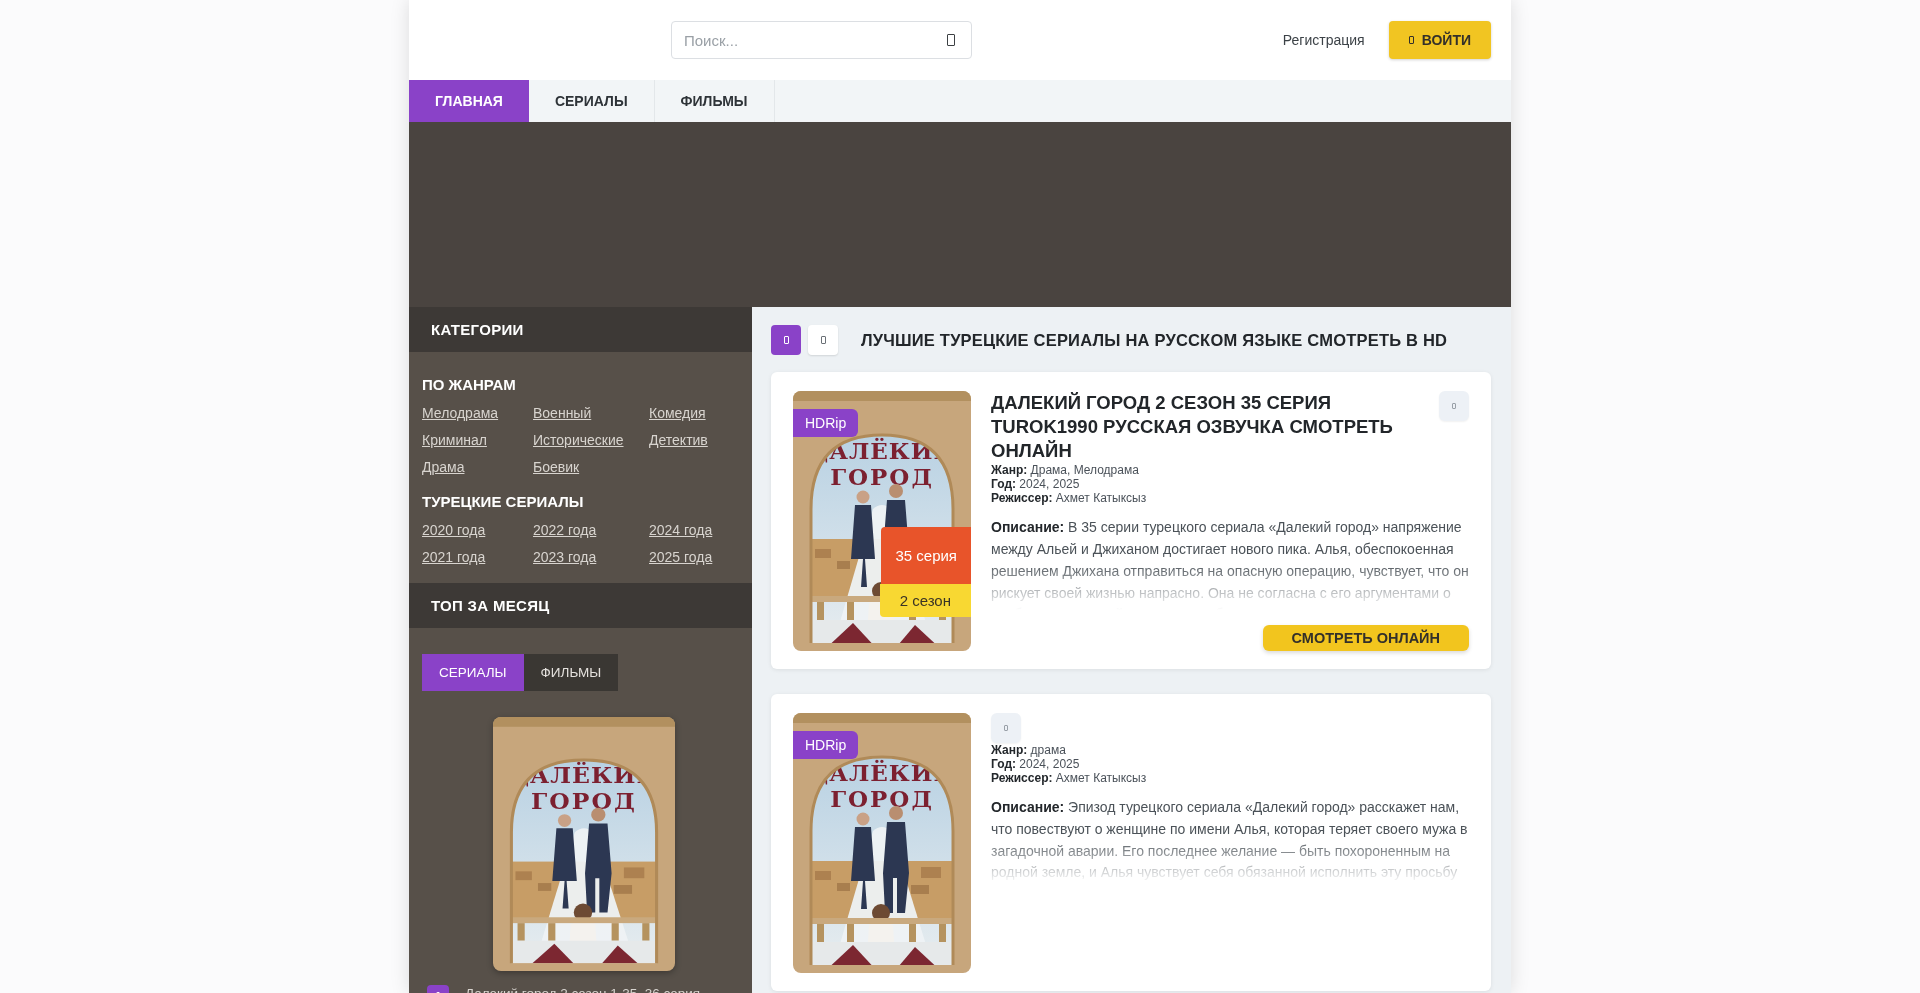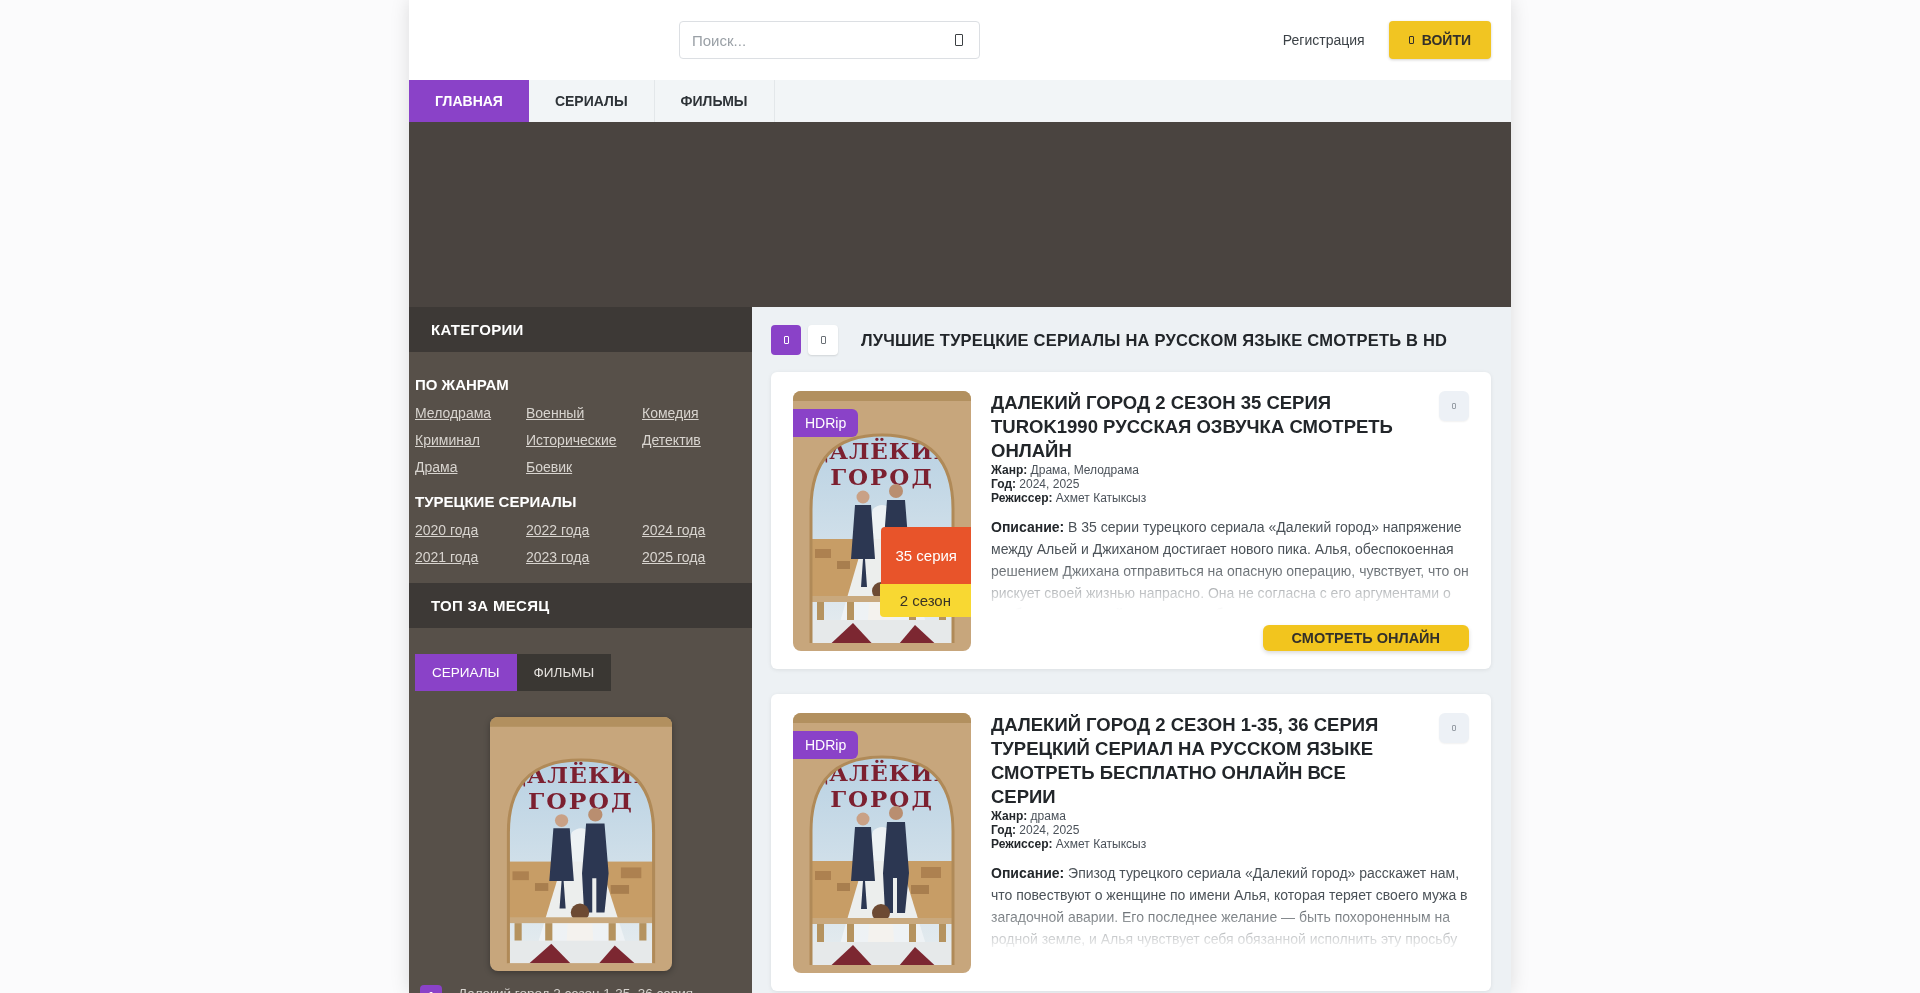--- a/index.html
+++ b/index.html
@@ -3,21 +3,21 @@
 <meta charset="utf-8">
 <style>
   * { margin:0; padding:0; box-sizing:border-box; }
   html,body { width:1920px; height:993px; overflow:hidden; background:#fbfbfc;
     font-family:"Liberation Sans", sans-serif; }
   .page { width:1102px; height:993px; margin:0 auto; background:#fff;
     box-shadow:0 0 18px rgba(0,0,0,.13); display:flex; flex-direction:column; }
 
   
   .site-header { height:80px; background:#fff; position:relative; flex:0 0 auto; }
-  .search-wrap { position:absolute; left:270px; top:21px; width:301px; height:38px;
+  .search-wrap { position:absolute; left:262px; top:21px; width:301px; height:38px;
     border:1px solid #dcdfe3; border-radius:4px; background:#fff; display:flex; align-items:center; }
   .search-input { flex:1; border:none; outline:none; font-size:15px; color:#444;
     padding:0 12px; background:transparent; font-family:"Liberation Sans",sans-serif; }
   .search-input::placeholder { color:#9aa0a6; }
   .search-btn { width:40px; height:36px; border:none; background:transparent; cursor:pointer;
     color:#3c4043; display:flex; align-items:center; justify-content:center; }
   .auth { position:absolute; right:20px; top:0; height:80px; display:flex; align-items:center; gap:24px; }
   .register-link { font-size:14px; color:#3c4247; text-decoration:none; }
   .login-btn { background:#f1c522; border:none; border-radius:4px; height:38px; padding:0 20px;
     font-size:14px; font-weight:bold; color:#33302a; cursor:pointer; display:flex;
@@ -36,21 +36,21 @@
   .nav-item.active { background:#8a42c8; color:#fff; border-right:none; }
 
   
   .banner { height:185px; background:#4a4440; flex:0 0 auto; }
 
   
   .content-row { flex:1; display:flex; min-height:0; }
   .sidebar { width:343px; background:#575049; flex:0 0 auto; color:#d8d4cf; overflow:hidden; }
   .side-header { background:#3d3936; color:#fff; font-weight:bold; font-size:15px;
     padding:14px 22px; letter-spacing:.3px; }
-  .side-pad { padding:6px 6px 18px; }
+  .side-pad { padding:6px 6px 18px;margin-left:7px; }
   .sub-title { color:#fff; font-weight:bold; font-size:15px; margin:18px 0 12px; }
   .link-grid { display:grid; grid-template-columns:105px 110px auto; row-gap:11px; column-gap:6px; }
   .side-link { color:#d8d4cf; font-size:14px; text-decoration:underline; }
   .tabs { display:flex; margin:20px 0 0; }
   .tab { border:none; padding:11px 17px; font-size:13.5px; color:#fff; cursor:pointer;
     font-family:"Liberation Sans",sans-serif; }
   .tab.active { background:#8a42c8; }
   .tab.idle { background:#3a3733; color:#e4e1dd; }
   .top-poster { width:182px; height:254px; margin:26px auto 0; border-radius:8px;
     overflow:hidden; position:relative; box-shadow:0 2px 6px rgba(0,0,0,.3); }
@@ -337,21 +337,20 @@
               <rect y="229" width="178" height="31" fill="#e6e9ea"></rect>
               <path d="M30,260 L60,232 L86,260 Z" fill="#7c2731"></path>
               <path d="M150,260 L122,234 L100,260 Z" fill="#7c2731"></path>
             </g>
             <path d="M18,252 L18,118 Q18,44 89,44 Q160,44 160,118 L160,252" fill="none" stroke="#b08a58" stroke-width="3"></path>
           </svg>
           <span class="q-badge">HDRip</span>
         </div>
         <div class="card-body">
           <div class="card-top">
-            <a class="card-title" href="#">ДАЛЕКИЙ ГОРОД 2 СЕЗОН 1-35, 36 СЕРИЯ ТУРЕЦКИЙ СЕРИАЛ НА РУССКОМ ЯЗЫКЕ СМОТРЕТЬ БЕСПЛАТНО ОНЛАЙН ВСЕ СЕРИИ</a>
             <button class="mini-btn">
               <span class="tofu xs"></span>
             </button>
           </div>
           <div class="meta">
             <b>Жанр:</b>
             <span>драма</span>
           </div>
           <div class="meta">
             <b>Год:</b>

